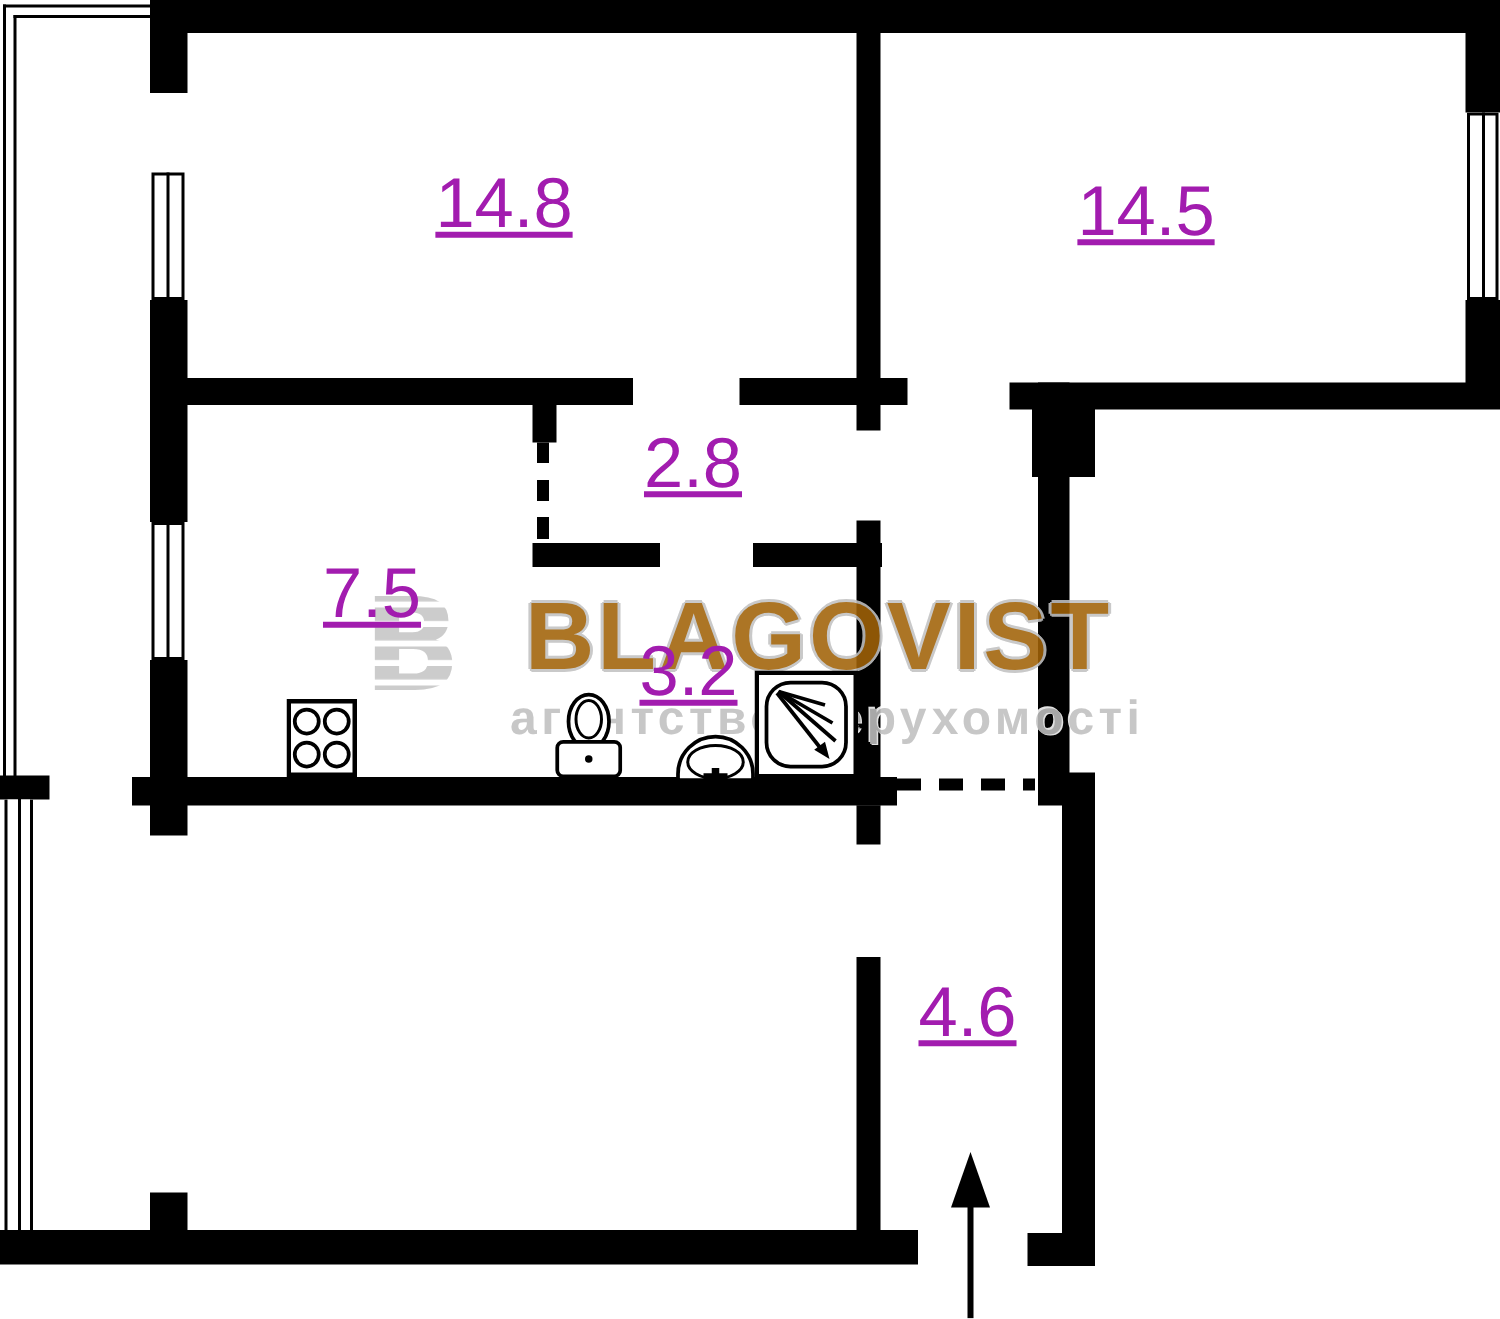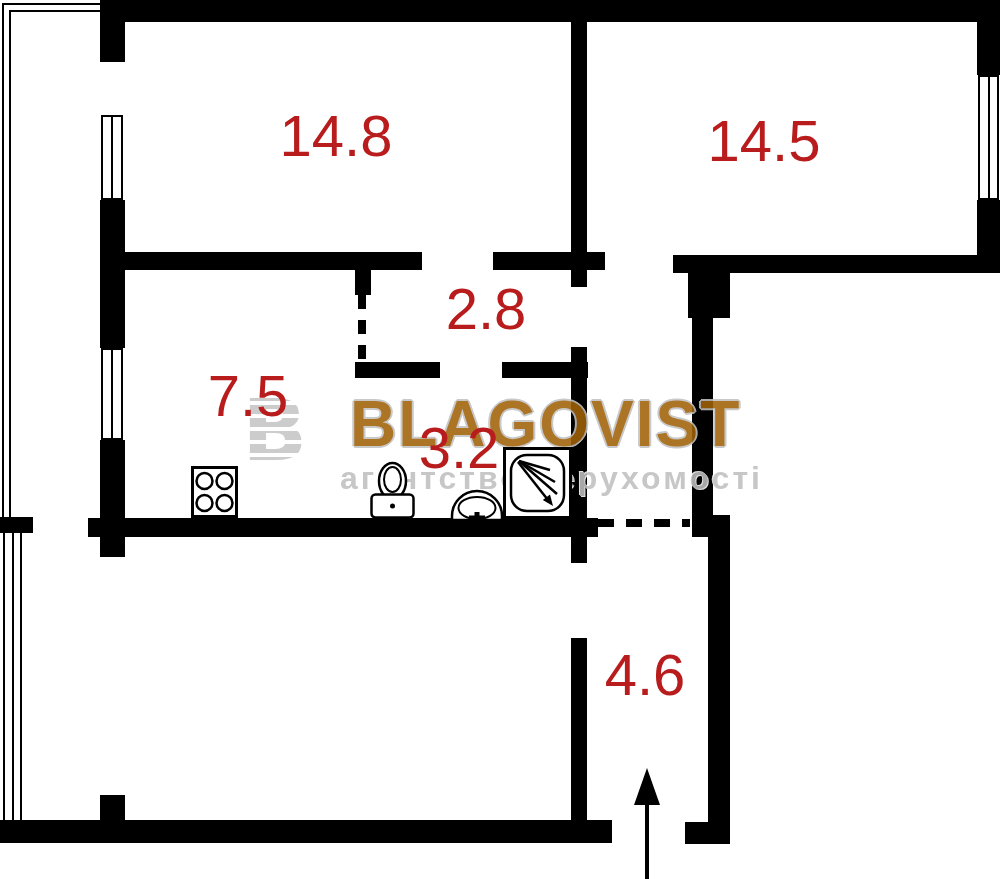--- a/index.html
+++ b/index.html
@@ -4,22 +4,22 @@
 <style>
   html,body{margin:0;padding:0;background:#ffffff;}
   .plan{position:relative;width:1000px;height:879px;background:#ffffff;overflow:hidden;
         font-family:"Liberation Sans", sans-serif;}
   .wall{position:absolute;background:#000;}
   .win{position:absolute;background:#fff;border:2px solid #000;box-sizing:border-box;}
   .win .mull-v{position:absolute;top:-2px;bottom:-2px;left:50%;width:2px;margin-left:-1px;background:#000;}
   .thin{position:absolute;box-sizing:border-box;border:0 solid #000;}
   .dash-v{position:absolute;background:repeating-linear-gradient(180deg,#000 0 14px,transparent 14px 25px);}
   .dash-h{position:absolute;background:repeating-linear-gradient(90deg,#000 0 16px,transparent 16px 28px);}
-  .room-label{position:absolute;transform:translate(-50%,-50%);font-size:58px;color:#b91c1c;
-        white-space:nowrap;z-index:7;}
+  .room-label{position:absolute;transform:translate(-50%,-50%);font-size:47px;color:#a21caf;
+        white-space:nowrap;z-index:7;text-decoration:underline;}
   .fixture{position:absolute;z-index:6;}
   .arrow-line{position:absolute;background:#000;}
   .arrow-head{position:absolute;width:0;height:0;border-left:13px solid transparent;
         border-right:13px solid transparent;border-bottom:37px solid #000;}
   .watermark{position:absolute;left:240px;top:392px;z-index:5;opacity:0.88;}
   .wm-row{display:flex;align-items:flex-start;}
   .wm-brand{font-size:64px;font-weight:bold;letter-spacing:2px;line-height:1;margin-left:22px;
         color:#a16207;
         text-shadow:-2px 0 0 #c2c2c2,2px 0 0 #c2c2c2,0 -2px 0 #c2c2c2,0 2px 0 #c2c2c2,
                     -1px -1px 0 #c2c2c2,1px 1px 0 #c2c2c2,-1px 1px 0 #c2c2c2,1px -1px 0 #c2c2c2;text-align:right;}
@@ -122,18 +122,18 @@
         </defs>
         <text x="2" y="68" font-family="DejaVu Sans, sans-serif" font-size="86" font-weight="bold" fill="url(#stripes)">B</text>
       </svg>
       <div class="wm-brand">BLAGOVIST</div>
     </div>
     <div class="wm-tagline">агентство нерухомості</div>
   </div>
 
   <span class="room-label" style="left:336px;top:135px;">14.8</span>
   <span class="room-label" style="left:764px;top:140px;">14.5</span>
-  <span class="room-label" style="left:462px;top:308px;margin-left:24px;">2.8</span>
+  <span class="room-label" style="left:462px;top:308px;">2.8</span>
   <span class="room-label" style="left:248px;top:395px;">7.5</span>
   <span class="room-label" style="left:459px;top:447px;">3.2</span>
   <span class="room-label" style="left:645px;top:674px;text-align:right;">4.6</span>
 
 </div>
 
 </body></html>

